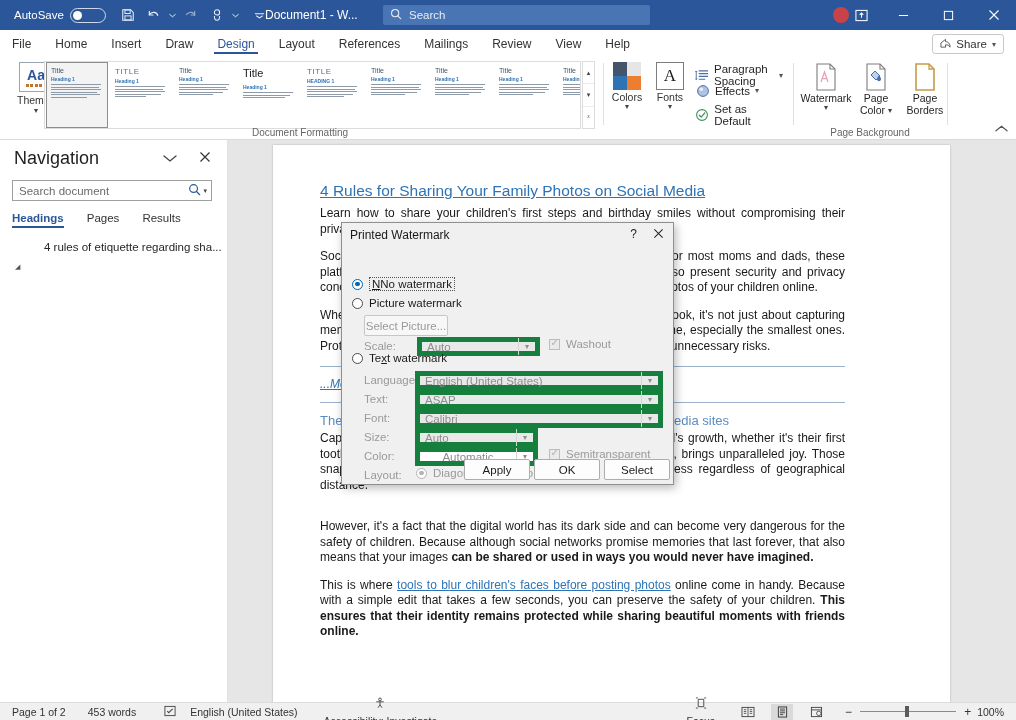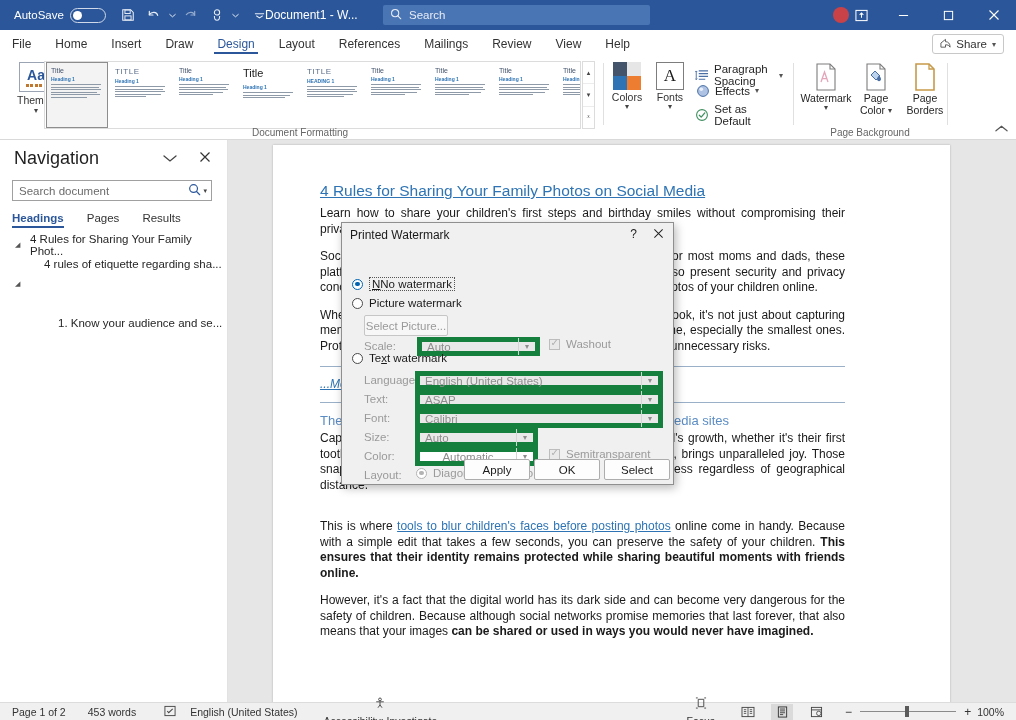--- a/index.html
+++ b/index.html
@@ -669,33 +669,26 @@
       </span>
     </div>
 
     <div class="nav-tabs">
       <div class="nav-tab active">Headings</div>
       <div class="nav-tab">Pages</div>
       <div class="nav-tab">Results</div>
     </div>
 
     <div class="nav-tree">
-      <div class="nav-item" style="padding-left:30px">
-        <span class="tri" style="left:15px">◢</span>
-        <span>4 Rules for Sharing Your Family Phot...</span>
-      </div>
       <div class="nav-item" style="padding-left:44px;margin-top:2px">
         <span>4 rules of etiquette regarding sha...</span>
       </div>
       <div class="nav-item" style="padding-left:30px;margin-top:3px">
         <span class="tri" style="left:15px">◢</span>
         <span></span>
-      </div>
-      <div class="nav-item" style="padding-left:58px;margin-top:22px">
-        <span>1. Know your audience and se...</span>
       </div>
     </div>
   </div>
 
   <div class="docarea">
     <div class="page">
       <div class="doc-body">
         <div class="h1">4 Rules for Sharing Your Family Photos on Social Media</div>
         <div class="p">Learn how to share your children's first steps and birthday smiles without compromising their privacy.</div>
         <div class="p">Social media is a showcase for our most treasured moments. For most moms and dads, these platforms are a way to share the joy of parenthood, but they also present security and privacy concerns. That's why it's essential to know the rules for sharing photos of your children online.</div>
@@ -705,24 +698,24 @@
         <div class="hr"></div>
         <div>
           <span class="ital-link">...Media for Children</span>
         </div>
         <div class="hr"></div>
 
         <div class="h2">The joys and pitfalls of sharing your family photos on social media sites</div>
         <div class="p">Capturing and posting online the delightful moments of your child's growth, whether it's their first toothy smile, adventures at the park, or their teetering first steps, brings unparalleled joy. Those snapshots allow friends and family to be a part of your happiness regardless of geographical distance.</div>
         <div style="height:14px"></div>
         <div class="p">
+          <span>However, it's a fact that the digital world has its dark side and can become very dangerous for the safety of children. Because although social networks promise memories that last forever, that also means that your images </span><b>can be shared or used in ways you would never have imagined.</b>
+        </div>
+        <div class="p">
           <span>This is where </span><a class="dlink" href="#">tools to blur children's faces before posting photos</a><span> online come in handy. Because with a simple edit that takes a few seconds, you can preserve the safety of your children. </span><b>This ensures that their identity remains protected while sharing beautiful moments with friends online.</b>
-        </div>
-        <div class="p">
-          <span>However, it's a fact that the digital world has its dark side and can become very dangerous for the safety of children. Because although social networks promise memories that last forever, that also means that your images </span><b>can be shared or used in ways you would never have imagined.</b>
         </div>
       </div>
     </div>
   </div>
 
   <div class="dialog">
     <div class="dlg-title">
       <span>Printed Watermark</span>
     </div>
     <div class="dlg-help">?</div>

